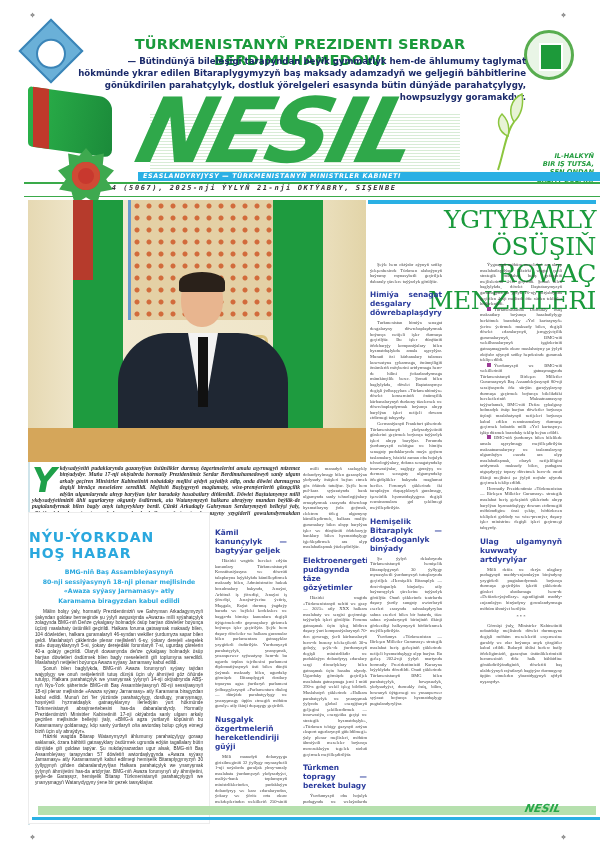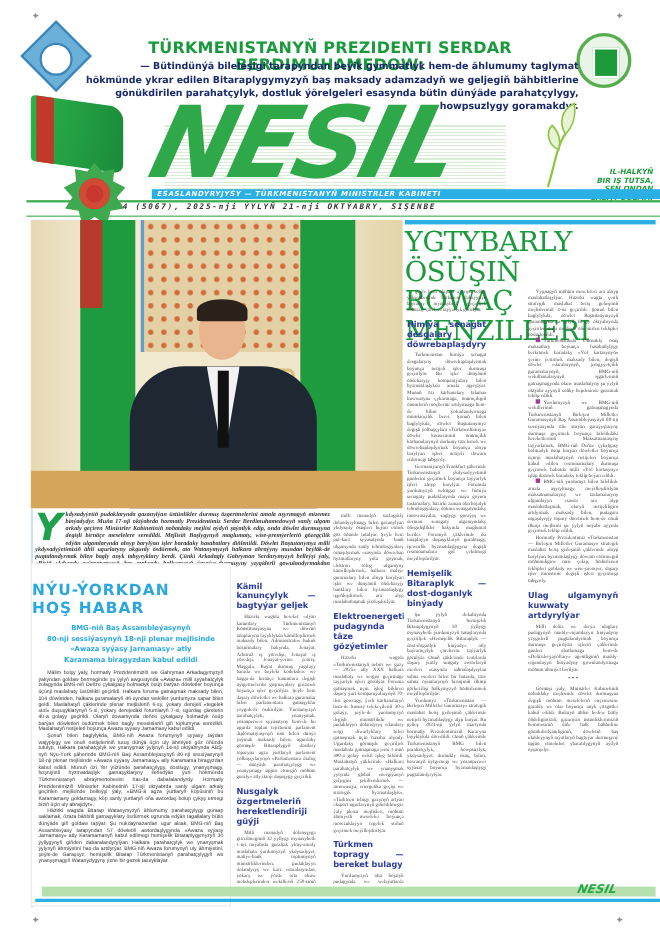--- a/index.html
+++ b/index.html
@@ -33,21 +33,21 @@
 .chair{position:absolute;left:120px;top:135px;width:120px;height:60px;background:#f1e6c7;border:3px solid #d9c17d;border-radius:6px 6px 0 0}
 .person{position:absolute;left:90px;top:75px;width:170px;height:190px}
 .head{position:absolute;left:63px;top:0;width:42px;height:52px;border-radius:45% 45% 48% 48%;background:#e8b58f}
 .hair{position:absolute;left:61px;top:-3px;width:46px;height:20px;border-radius:50% 50% 10% 10%;background:#2a211a}
 .suit{position:absolute;left:0;top:58px;width:170px;height:140px;background:#1f2733;border-radius:50px 50px 0 0}
 .shirt{position:absolute;left:70px;top:58px;width:30px;height:70px;background:#f2f2f2;clip-path:polygon(0 0,100% 0,60% 100%,40% 100%)}
 .tie{position:absolute;left:80px;top:62px;width:10px;height:70px;background:#111}
 .desk{position:absolute;left:0;top:228px;width:338px;height:40px;background:#d5a65a}
 .lede{position:absolute;left:32px;top:465px;width:268px;font-style:italic;font-weight:bold;font-size:5.6px;line-height:6.4px;color:#333;text-align:justify}
 .dropcap{float:left;font-family:"DejaVu Sans",sans-serif;font-weight:bold;font-size:34px;line-height:30px;color:#1fa04a;margin-right:3px}
-.feature-title{position:absolute;left:368px;top:206px;width:228px;text-align:left;font-family:"DejaVu Serif",serif;font-size:25px;line-height:27px;color:#1a9a3c;letter-spacing:-.5px}
+.feature-title{position:absolute;left:368px;top:206px;width:228px;text-align:right;font-family:"DejaVu Serif",serif;font-size:25px;line-height:27px;color:#1a9a3c;letter-spacing:-.5px}
 .feature-bar{position:absolute;left:368px;top:200px;width:228px;height:4px;background:#2ab0e4}
 .col{position:absolute;font-size:4.6px;line-height:5.6px;text-align:justify;color:#444}
 .col p{text-indent:7px}
 .head2{font-family:"DejaVu Sans",sans-serif;font-weight:bold;color:#2a3b9c;font-size:7.4px;line-height:9px;margin:6px 0 3px 0}
 .bullet{display:inline-block;width:4px;height:4px;background:#9c3d97;margin-right:3px}
 .nyu-box{position:absolute;left:28px;top:512px;width:182px;height:312px;background:#fff;border:1px solid #ececec}
 .nyu-title{font-family:"DejaVu Sans",sans-serif;font-weight:bold;color:#2aa8de;font-size:14px;line-height:16px;margin-top:16px;letter-spacing:1px}
 .nyu-sub{text-align:center;font-family:"DejaVu Sans",sans-serif;font-weight:bold;color:#2aa8de;font-size:6.2px;line-height:9.5px;margin-top:6px}
 .nyu-body{padding:4px 6px;font-family:"Liberation Sans",sans-serif;font-size:4.7px;line-height:5.7px;color:#333;text-align:justify}
 .nyu-body p{text-indent:8px}

